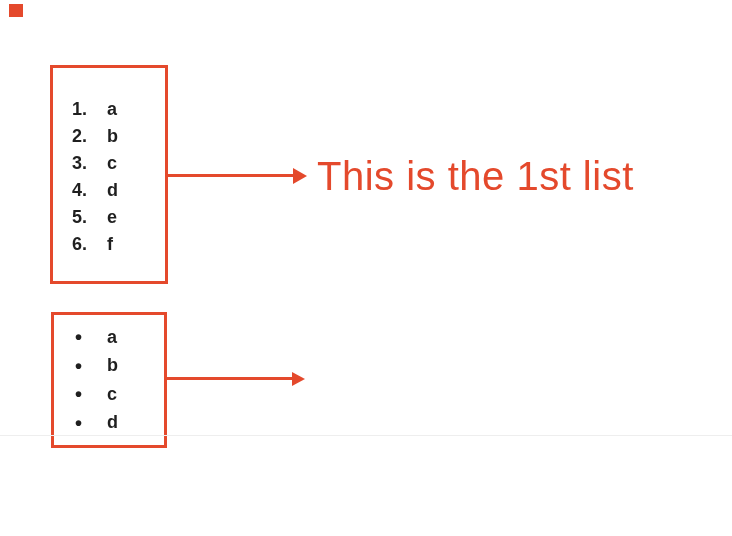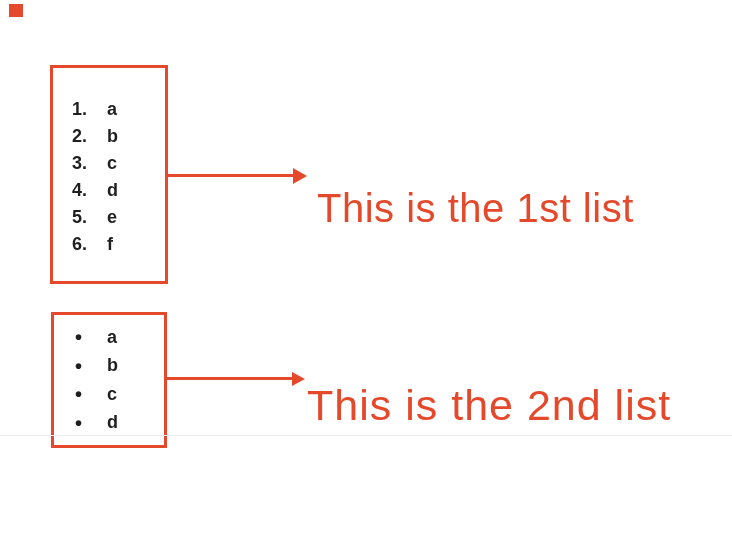--- a/index.html
+++ b/index.html
@@ -38,21 +38,21 @@
     border-width:8px 0 8px 14px;
     border-color:transparent transparent transparent var(--accent,#E4492C);
   }
   .arrow-head-2{
     left:292px;top:371.5px;
     border-width:7px 0 7px 13px;
     border-color:transparent transparent transparent var(--accent,#E4492C);
   }
   .annotation{
     position:absolute;color:var(--accent,#E4492C);white-space:nowrap;
-    font-family:"Liberation Sans",sans-serif;font-weight:400;margin-top:32px;
+    font-family:"Liberation Sans",sans-serif;font-weight:400;
   }
   .annotation-1{left:317px;top:156px;font-size:40px;line-height:40px;letter-spacing:0.5px;}
   .annotation-2{left:307px;top:350px;font-size:43px;line-height:46px;letter-spacing:1px;}
 </style>
 </head>
 <body>
 
 <div class="canvas">
 
   <div class="corner-marker"></div>
@@ -102,17 +102,16 @@
         <span class="row-text">c</span>
       </div>
       <div class="list-row" style="color: rgb(31, 31, 31);">
         <span class="row-marker">•</span>
         <span class="row-text">d</span>
       </div>
     </div>
 
   <div class="arrow-line arrow-line-2"></div>
   <div class="arrow-head arrow-head-2"></div>
-  <div class="annotation annotation-2">This is the 2nd list</div>
 
   <div class="content-edge"></div>
 
 </div>
 
 </body></html>

